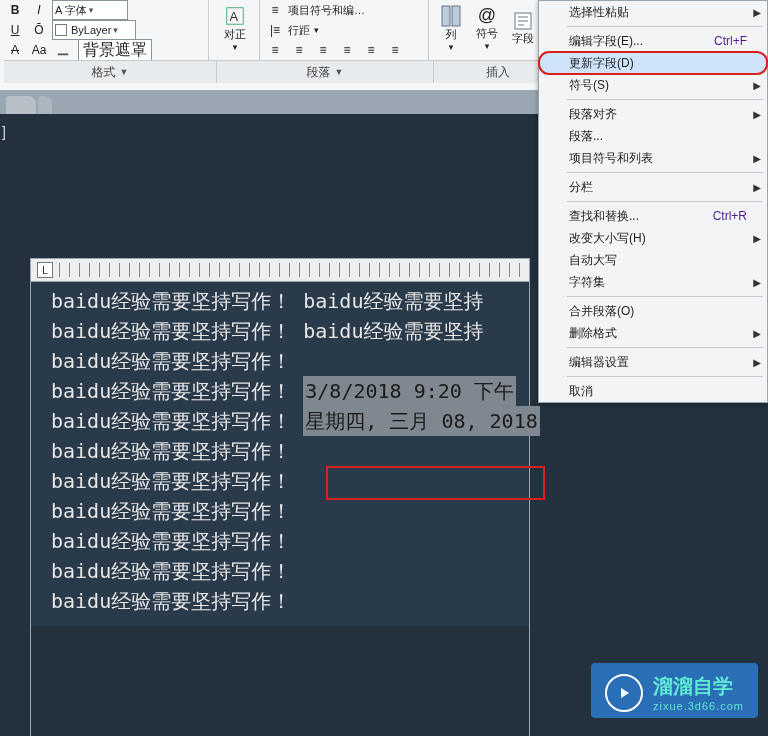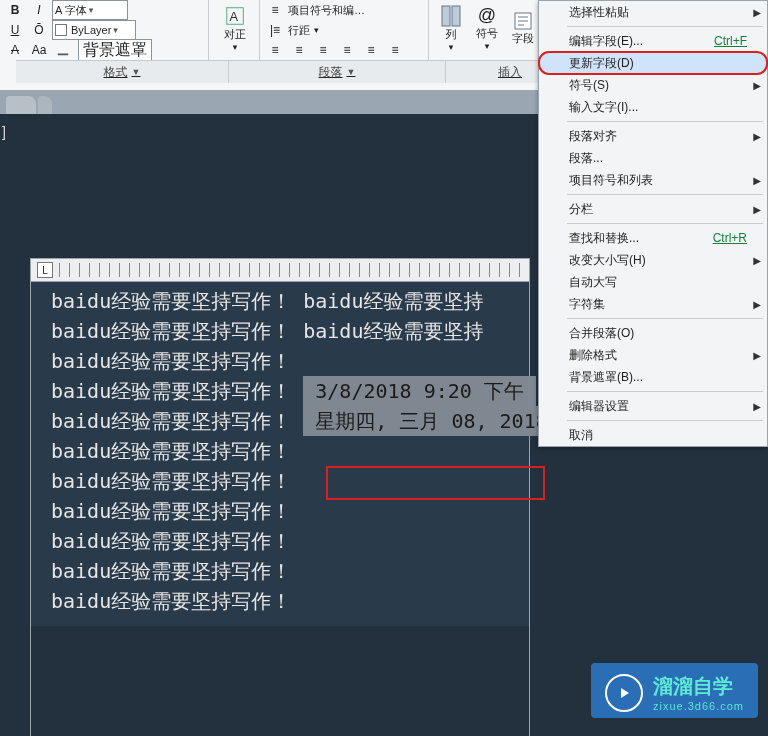--- a/index.html
+++ b/index.html
@@ -31,21 +31,21 @@
   }
   .ribbon-row { display:flex; gap:2px; align-items:center; height:20px;}
   .icon-btn {
     width:20px;height:18px;display:inline-flex;align-items:center;justify-content:center;border:1px solid transparent;
   }
   .icon-btn svg{width:14px;height:14px;}
   .big-btn {
     display:flex;flex-direction:column;align-items:center;justify-content:center;width:44px;height:56px;
   }
   .labels-row {
-    position:absolute;left:16px;top:60px;right:0;height:22px;background:#e8ebee;border-top:1px solid #c5cacf;display:flex;text-decoration:underline;
+    position:absolute;left:4px;top:60px;right:0;height:22px;background:#e8ebee;border-top:1px solid #c5cacf;display:flex;
   }
   .label-cell{border-right:1px solid #c8ccd0;display:flex;align-items:center;justify-content:center;color:#444;padding:0 6px;}
   .label-cell .tri{font-size:9px;margin-left:4px;color:#555;}
   .canvas-dark {
     position:absolute;left:0;top:90px;right:0;bottom:0;background:#24323f;
   }
   .tab-strip{position:absolute;left:0;top:0;right:0;height:24px;background:#9aa7b2;display:flex;align-items:end;padding-left:6px;}
   .tab-inactive{width:30px;height:18px;background:#b7c0c7;border-radius:4px 8px 0 0;margin-right:2px;}
   .model-view{position:absolute;left:0;top:24px;right:0;bottom:0;background:#23303d;}
   .ucs{position:absolute;left:2px;top:10px;color:#ddd;font-size:14px;}
@@ -60,37 +60,37 @@
     position:absolute;left:6px;top:3px;width:14px;height:14px;border:1px solid #777;background:#fff;font-size:10px;display:flex;align-items:center;justify-content:center;
   }
   .ruler .ticks{position:absolute;left:28px;right:4px;top:4px;height:14px;
     background:repeating-linear-gradient(90deg,#888 0 1px,transparent 1px 10px);
   }
   .text-area{
     background:#293a4a;color:#e6e6e6;font-family:"SimSun","宋体",monospace;font-size:20px;line-height:30px;padding:4px 4px 10px 4px;
   }
   .text-area .row{white-space:nowrap;margin-left:16px;}
   .field-box{
-    display:inline-block;background:#7f8790;color:#1b1b1b;padding:0 12px;
+    display:inline-block;background:#7f8790;color:#1b1b1b;padding:0 2px;
   }
   .red-box1{
     position:absolute;border:2px solid #d91f1f;
     left:326px;top:466px;width:215px;height:30px;pointer-events:none;
   }
   
   .ctx-menu{
     position:absolute;right:0;top:0;width:228px;background:#f3f4f5;border:1px solid #9aa4ad;
     box-shadow:-1px 2px 4px rgba(0,0,0,.25);
     font-size:12px;color:#222;
   }
   .ctx-item{
     height:22px;display:flex;align-items:center;padding:0 10px 0 30px;position:relative;
   }
   .ctx-item.hover{background:#cfe3fb;border-radius:10px;}
-  .ctx-item .shortcut{position:absolute;right:20px;color:#15803d;text-decoration:underline;}
+  .ctx-item .shortcut{position:absolute;right:20px;color:#4c1d95;}
   .ctx-item .arrow{position:absolute;right:6px;font-size:10px;color:#333;}
   .ctx-sep{height:1px;background:#c8ccd0;margin:3px 4px 3px 28px;}
   .ctx-item.sel{outline:2px solid #d91f1f;outline-offset:-1px;z-index:2;}
   .watermark{
     position:absolute;right:10px;bottom:18px;background:#2a6fb5;color:#5eead4;padding:10px 14px 6px;border-radius:4px;display:flex;align-items:center;gap:10px;
   }
   .watermark .logo{width:34px;height:34px;border:2px solid #fff;border-radius:50%;display:flex;align-items:center;justify-content:center;}
   .watermark .logo svg{width:16px;height:16px;fill:#fff;}
   .watermark .t1{font-size:20px;font-weight:bold;}
   .watermark .t2{font-size:11px;letter-spacing:1px;opacity:.95;display:block;}
@@ -254,36 +254,34 @@
   </div>
 </div>
 <div class="red-box1"></div>
 
 <div class="ctx-menu" id="ctxmenu">
     <div class="ctx-item">选择性粘贴<span class="arrow">▶</span></div>
     <div class="ctx-sep"></div>
     <div class="ctx-item">编辑字段(E)...<span class="shortcut">Ctrl+F</span></div>
     <div class="ctx-item sel hover">更新字段(D)</div>
     <div class="ctx-item">符号(S)<span class="arrow">▶</span></div>
-    <div class="ctx-item">输入文字(I)...</div>
     <div class="ctx-sep"></div>
     <div class="ctx-item">段落对齐<span class="arrow">▶</span></div>
     <div class="ctx-item">段落...</div>
     <div class="ctx-item">项目符号和列表<span class="arrow">▶</span></div>
     <div class="ctx-sep"></div>
     <div class="ctx-item">分栏<span class="arrow">▶</span></div>
     <div class="ctx-sep"></div>
     <div class="ctx-item">查找和替换...<span class="shortcut">Ctrl+R</span></div>
     <div class="ctx-item">改变大小写(H)<span class="arrow">▶</span></div>
     <div class="ctx-item">自动大写</div>
     <div class="ctx-item">字符集<span class="arrow">▶</span></div>
     <div class="ctx-sep"></div>
     <div class="ctx-item">合并段落(O)</div>
     <div class="ctx-item">删除格式<span class="arrow">▶</span></div>
-    <div class="ctx-item">背景遮罩(B)...</div>
     <div class="ctx-sep"></div>
     <div class="ctx-item">编辑器设置<span class="arrow">▶</span></div>
     <div class="ctx-sep"></div>
     <div class="ctx-item">取消</div>
   </div>
 
 <div class="watermark">
   <div class="logo">
       <svg viewBox="0 0 16 16">
         <path d="M5 3v10l8-5z"></path>

